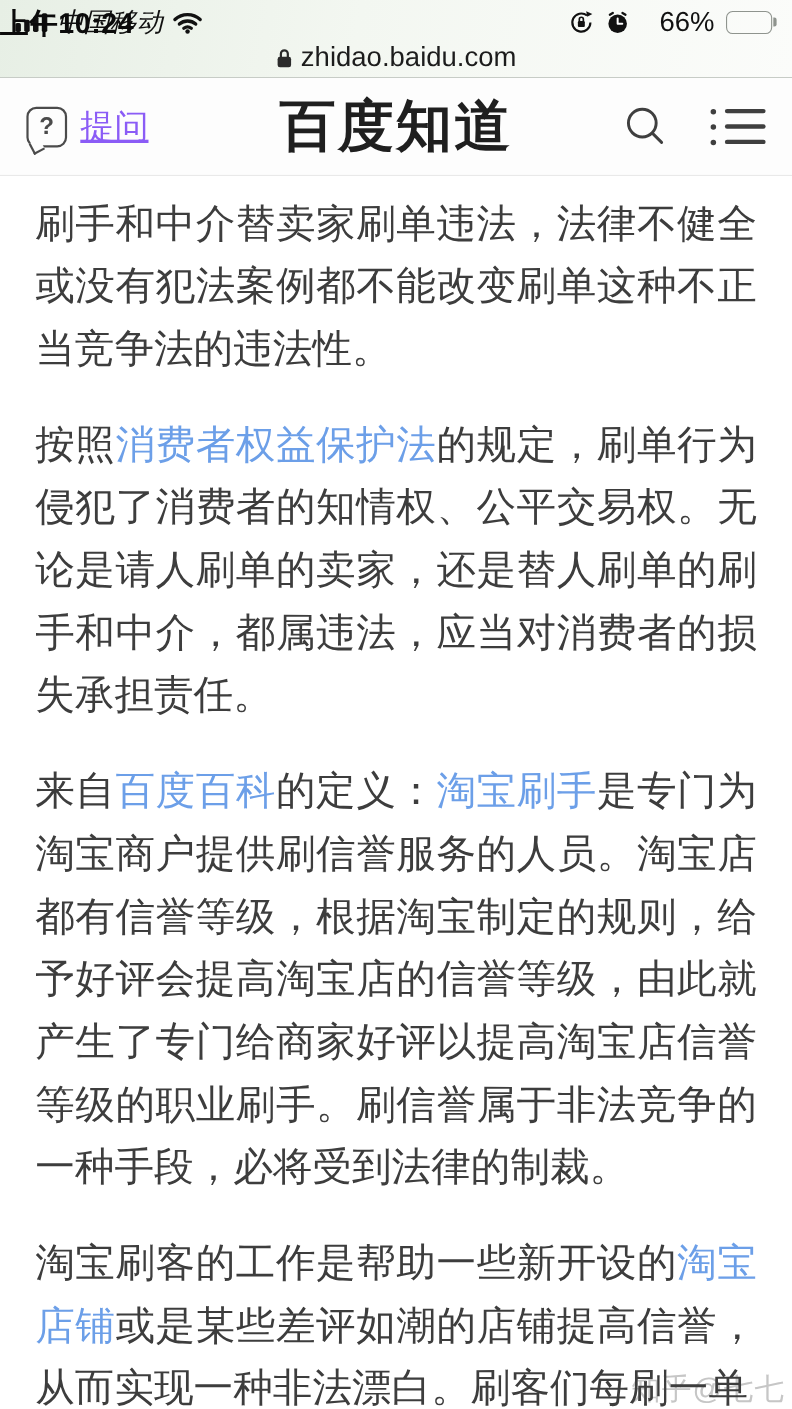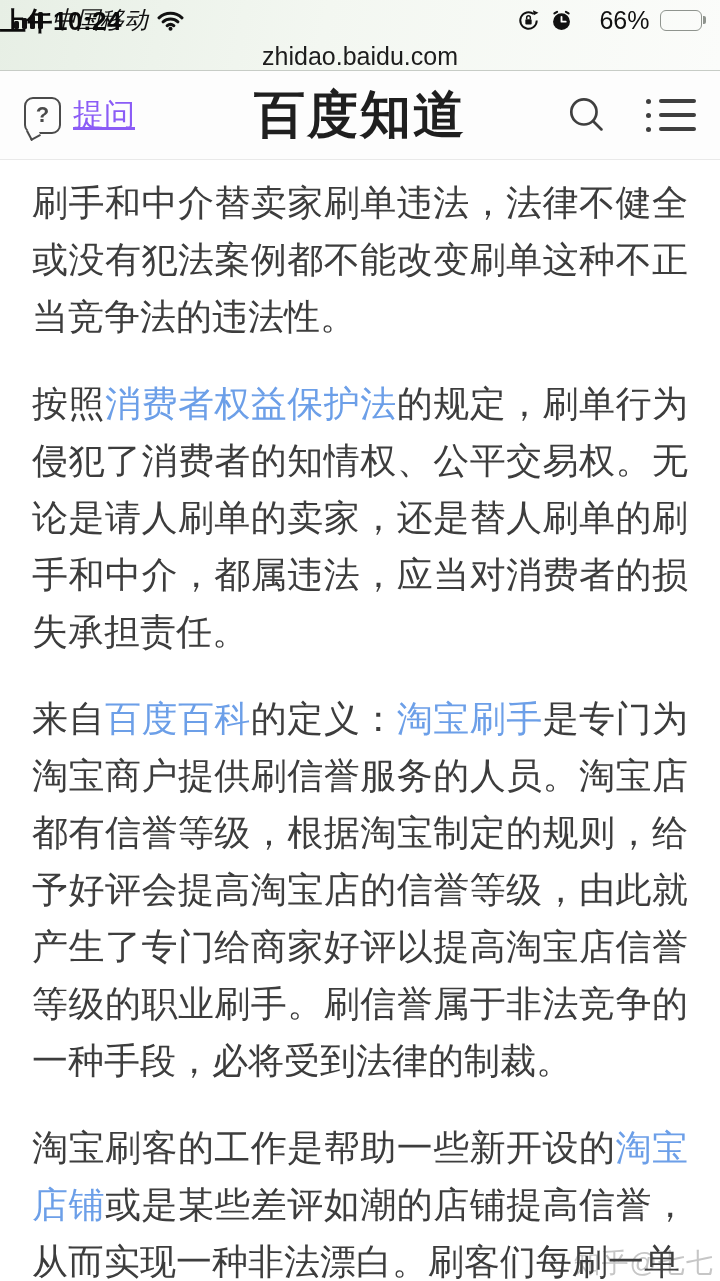--- a/index.html
+++ b/index.html
@@ -34,21 +34,21 @@
     position:absolute;left:0;right:0;top:4px;text-align:left;pointer-events:none;}
   .sb-right{gap:10px;}
   .pct{font-size:25px;color:#111;margin-left:16px;}
   .battery{display:flex;align-items:center;}
   .bat-body{width:42px;height:21px;border:1.6px solid #8f948e;border-radius:6px;padding:2px;}
   .bat-fill{height:100%;background:#0c0c0c;border-radius:2.5px;}
   .bat-nub{width:3px;height:8px;background:#8f948e;border-radius:0 2px 2px 0;margin-left:1.5px;}
 
   .urlbar{
     height:32px;display:flex;align-items:center;justify-content:center;gap:8px;
-    padding-bottom:4px;cursor:pointer;flex-direction:column;
+    padding-bottom:4px;cursor:pointer;
   }
   .url-text{font-size:25px;color:#1c1c1c;}
 
   
   .pagehdr{
     position:relative;height:89px;background:#fdfdfd;
     display:flex;align-items:center;justify-content:space-between;
     padding:0 24px;border-bottom:1px solid #e9e9e9;
   }
   .ask{display:flex;align-items:center;gap:12px;cursor:pointer;}

